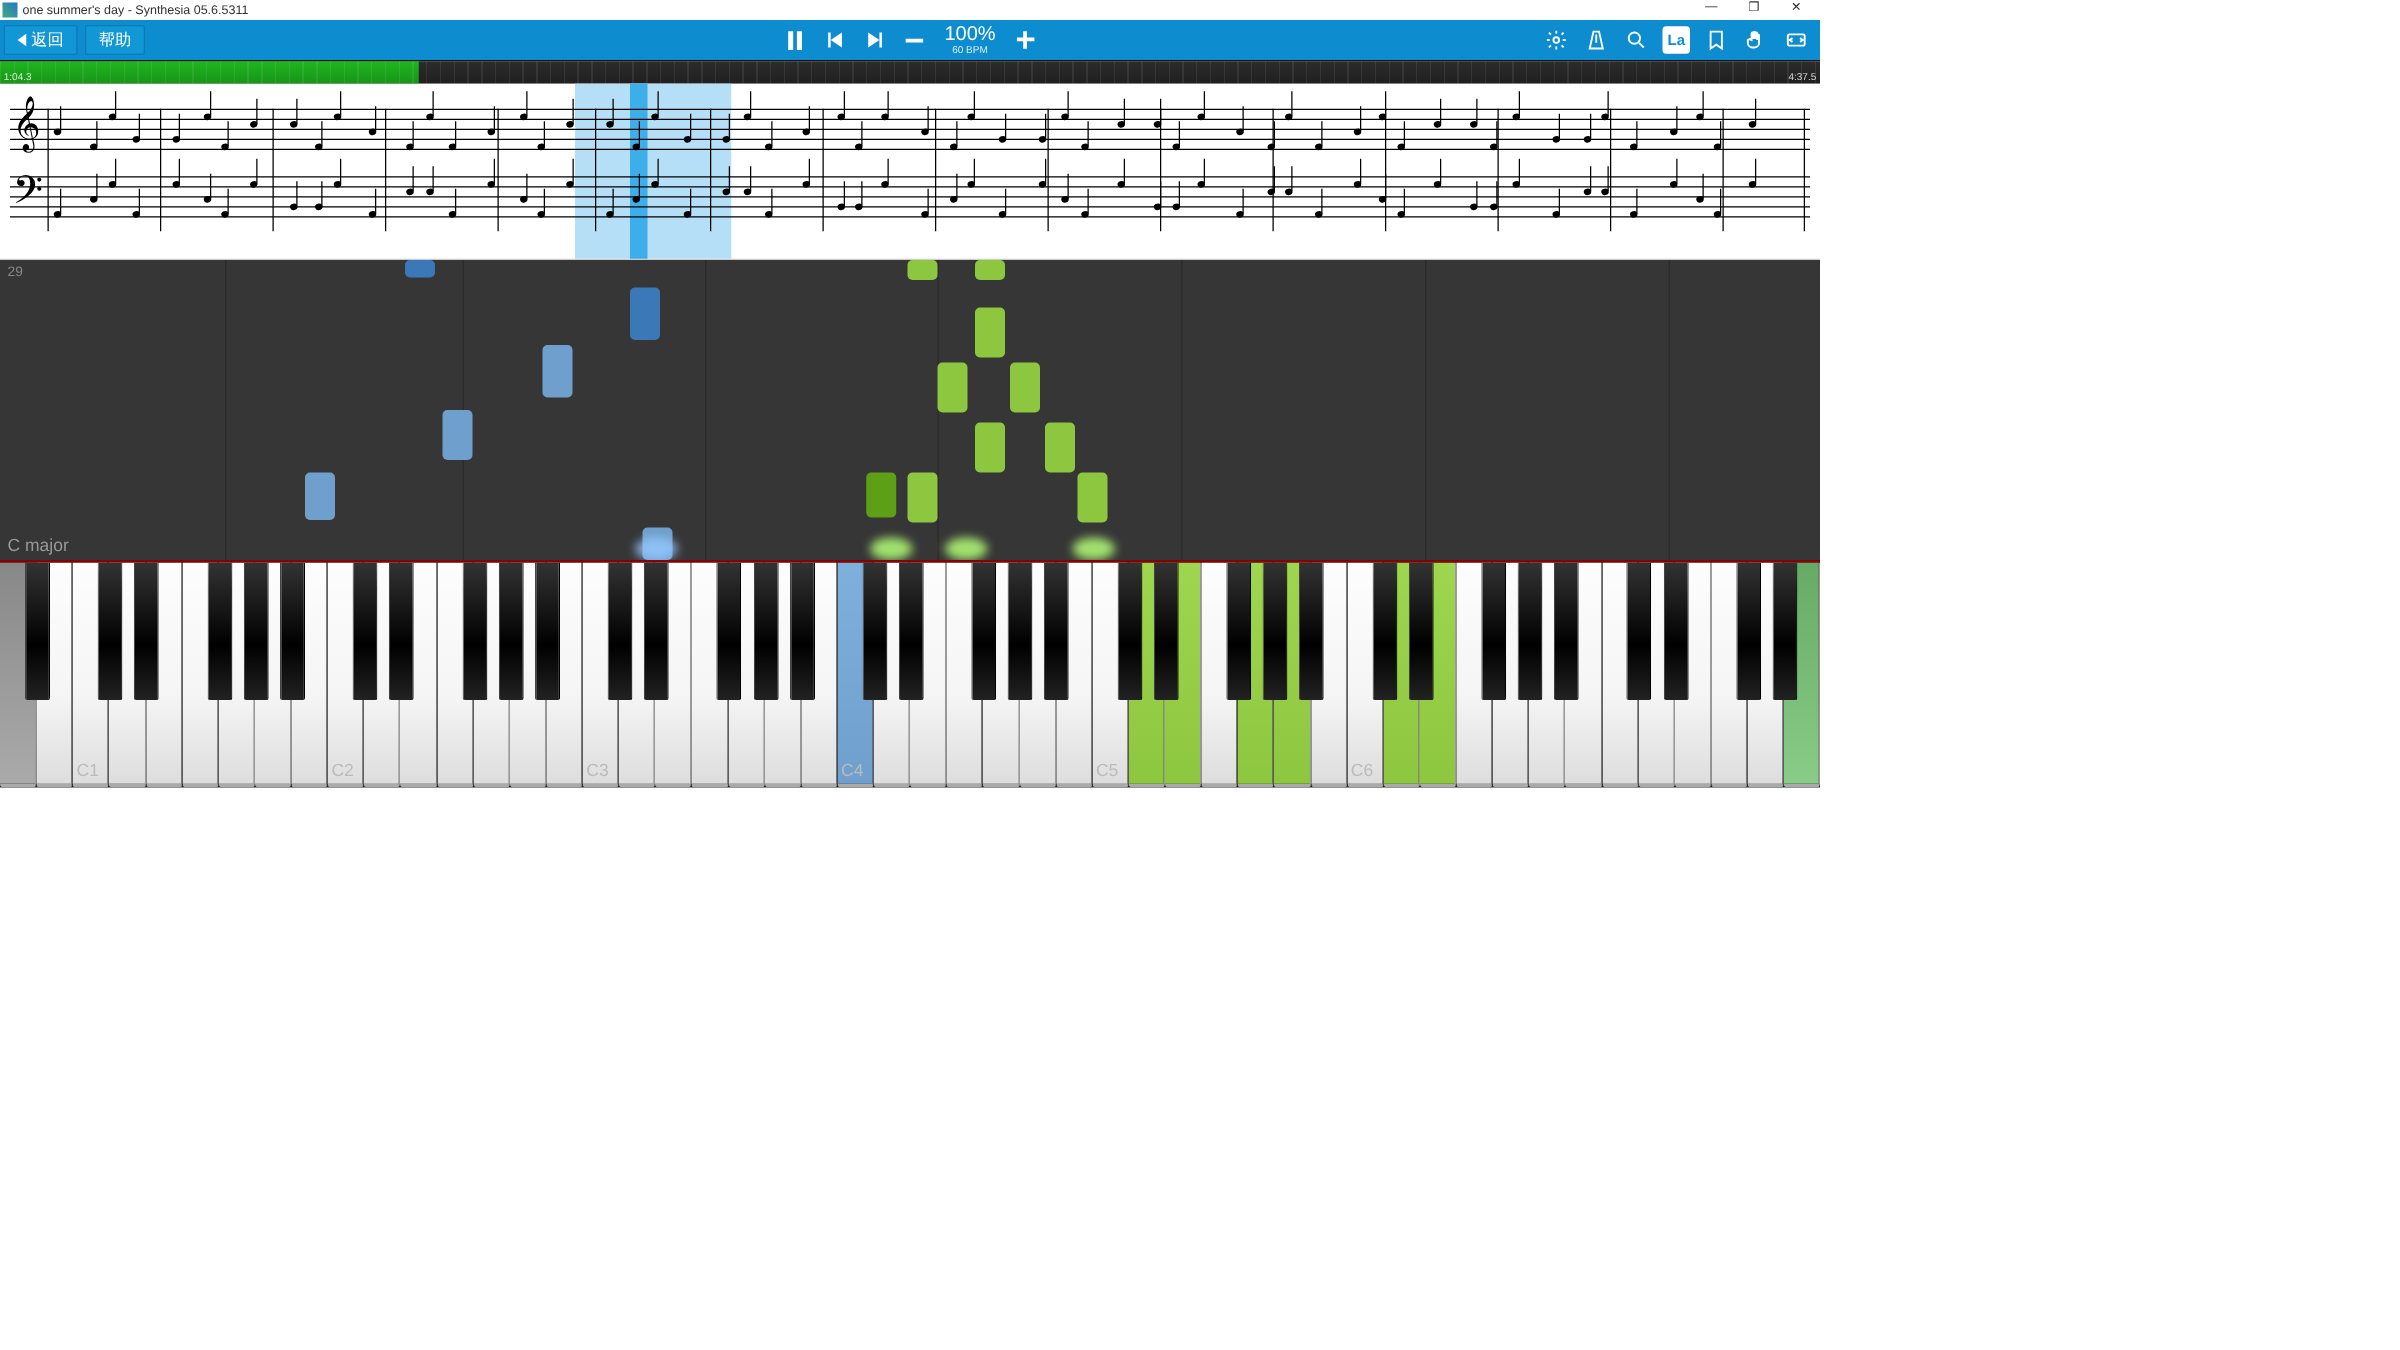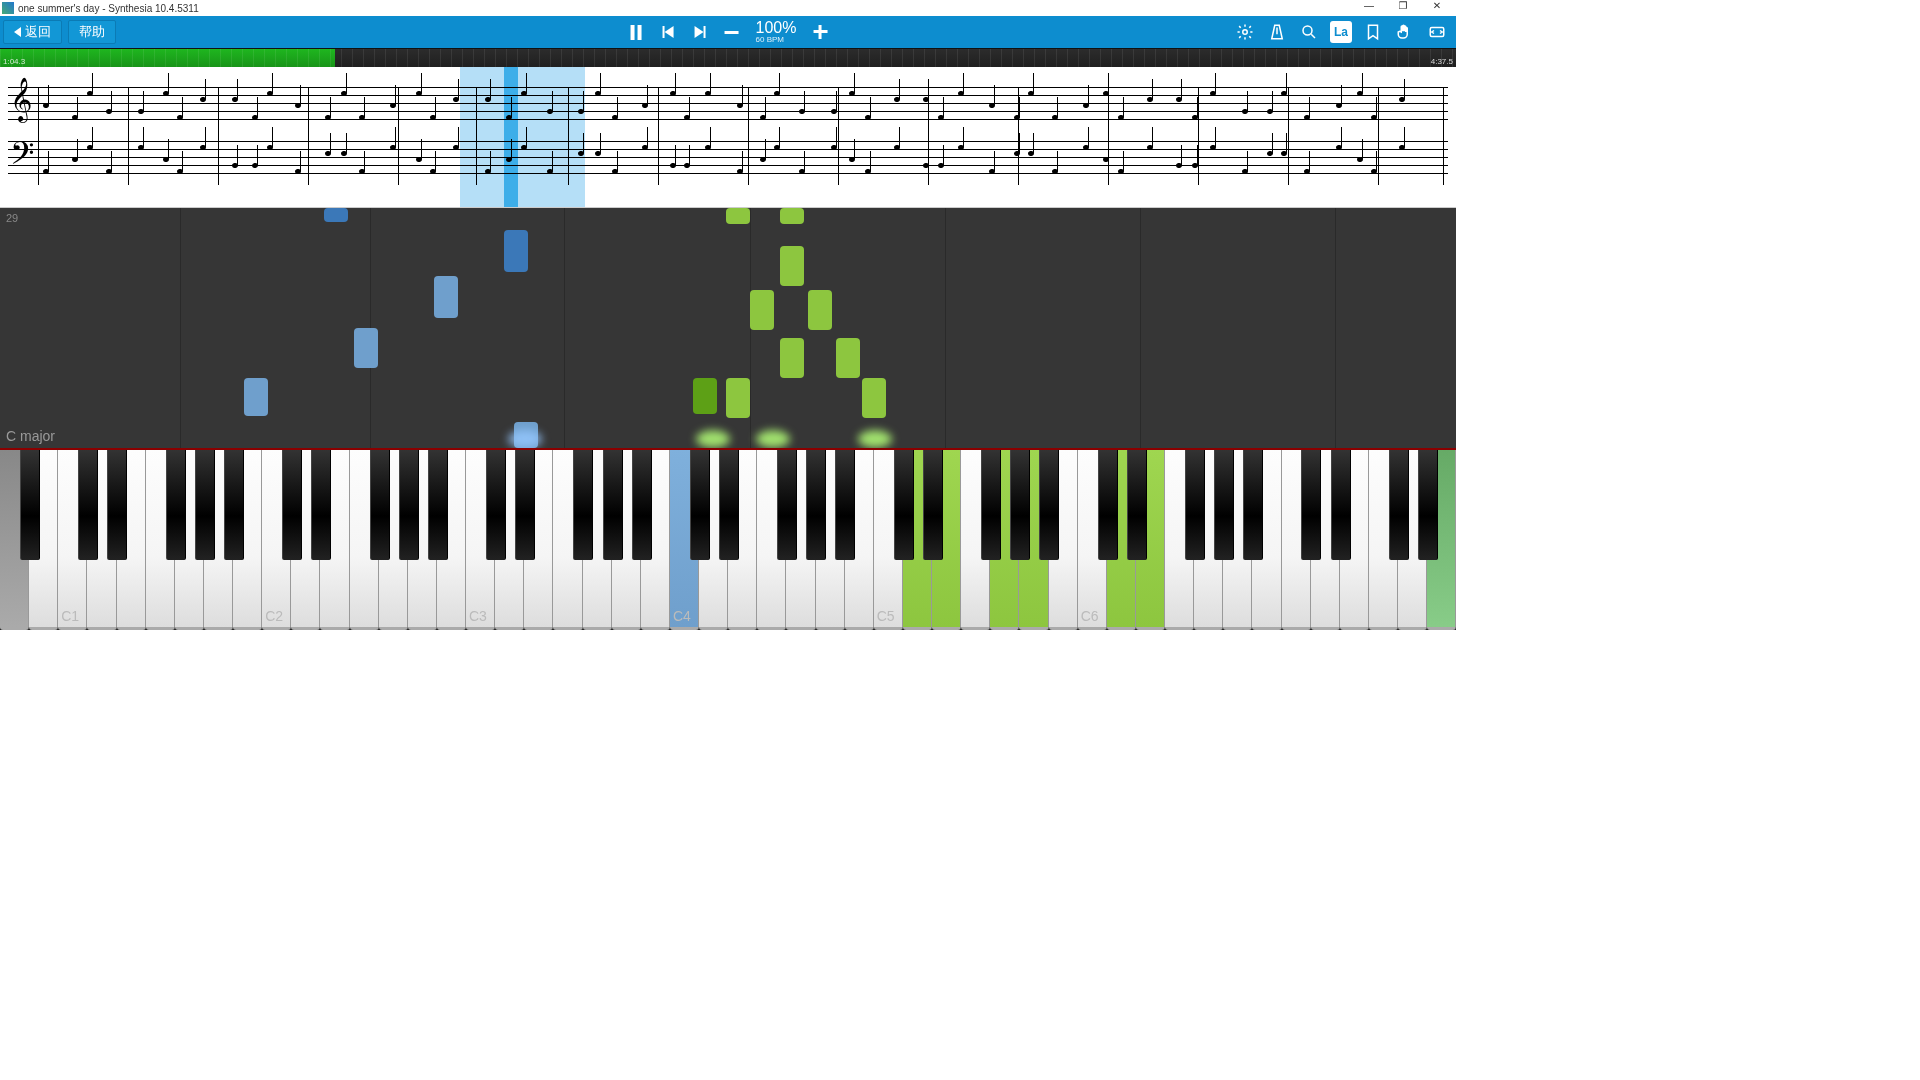--- a/index.html
+++ b/index.html
@@ -18,21 +18,21 @@
 .pause-ic span{width:4px;height:15px;background:#fff}
 .prev-ic,.next-ic{display:flex;align-items:center}
 .prev-ic::before{content:"";width:2px;height:12px;background:#fff}
 .prev-ic::after{content:"";width:0;height:0;border-top:6px solid transparent;border-bottom:6px solid transparent;border-right:9px solid #fff}
 .next-ic::before{content:"";width:0;height:0;border-top:6px solid transparent;border-bottom:6px solid transparent;border-left:9px solid #fff}
 .next-ic::after{content:"";width:2px;height:12px;background:#fff}
 .minus-ic{width:14px;height:3px;background:#fff}
 .plus-ic{position:relative;width:14px;height:14px}
 .plus-ic::before{content:"";position:absolute;top:5px;left:0;width:14px;height:3px;background:#fff}
 .plus-ic::after{content:"";position:absolute;left:5px;top:0;width:3px;height:14px;background:#fff}
-.tempo{line-height:1}
+.tempo{text-align:center;line-height:1}
 .tempo .pct{font-size:16px;font-weight:500}
 .tempo .bpm{font-size:8px;opacity:.85}
 .right-icons{margin-left:auto;display:flex;gap:10px;padding-right:8px;align-items:center}
 .ricon{width:22px;height:22px;display:flex;align-items:center;justify-content:center;cursor:pointer}
 .ricon svg{width:18px;height:18px;stroke:#fff;fill:none;stroke-width:2}
 .ricon.la{background:#fff;color:#0D8DCF;border-radius:3px;font-size:12px;font-weight:700}
 
 .progress{height:18px;background:linear-gradient(180deg,#2c2c2c 0%,#1f1f1f 100%);position:relative;border-top:1px solid #111}
 .progress::after{content:"";position:absolute;inset:0;background-image:repeating-linear-gradient(90deg,rgba(255,255,255,0.08) 0 1px,transparent 1px 11px);}
 .prog-fill{position:absolute;left:0;top:0;bottom:0;background:linear-gradient(180deg,#1fb61f 0%,#189418 100%)}
@@ -74,21 +74,21 @@
 .wkey.hl-g{background:linear-gradient(180deg,#9FD650 0%,#8DC63F 100%)}
 .wkey .lab{position:absolute;bottom:3px;left:3px;font-size:14px;color:#bbb;font-weight:500}
 .blackkeys{position:absolute;top:0;left:0;right:0;height:110px;pointer-events:none}
 .bkey{position:absolute;top:0;width:18px;height:110px;background:linear-gradient(180deg,#333 0%,#000 60%,#222 100%);border-radius:0 0 2px 2px;pointer-events:auto;border-left:1px solid #444;border-right:1px solid #000}
 </style>
 </head>
 <body>
 
 <div class="titlebar">
   <div class="appicon"></div>
-  <span>one summer's day - Synthesia 10.4.5311</span>
+  <span>one summer's day - Synthesia 05.6.5311</span>
   <div class="tbtns">
     <div class="tbtn">—</div>
     <div class="tbtn">❐</div>
     <div class="tbtn close">✕</div>
   </div>
 </div>
 
 <div class="toolbar">
   <div class="tbutton back">
       <span>返回</span>

